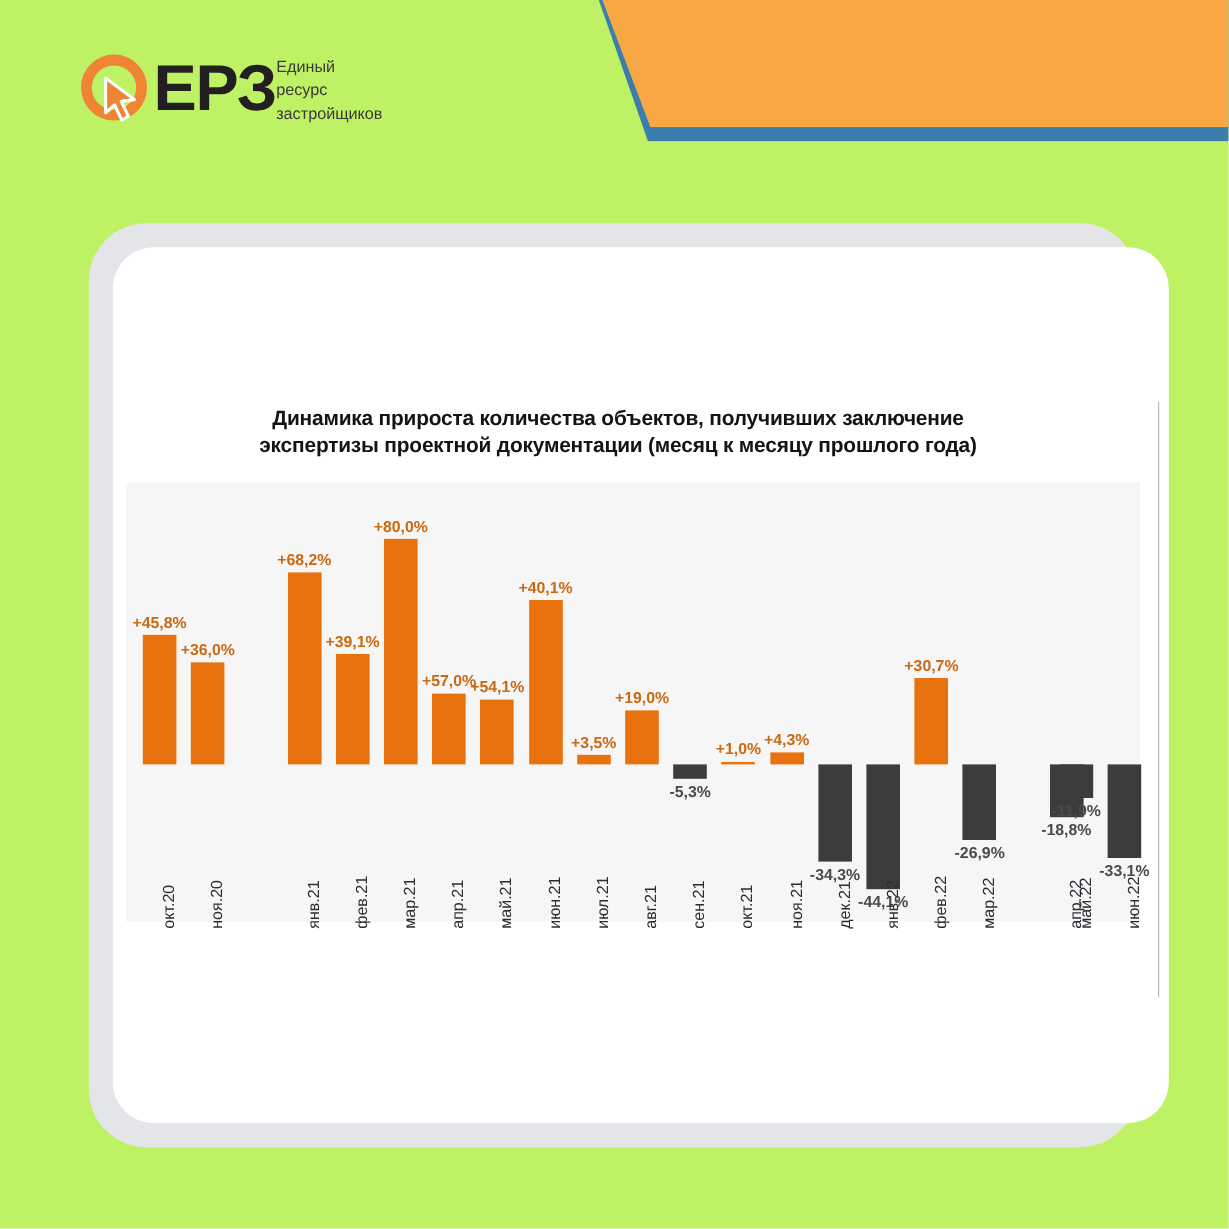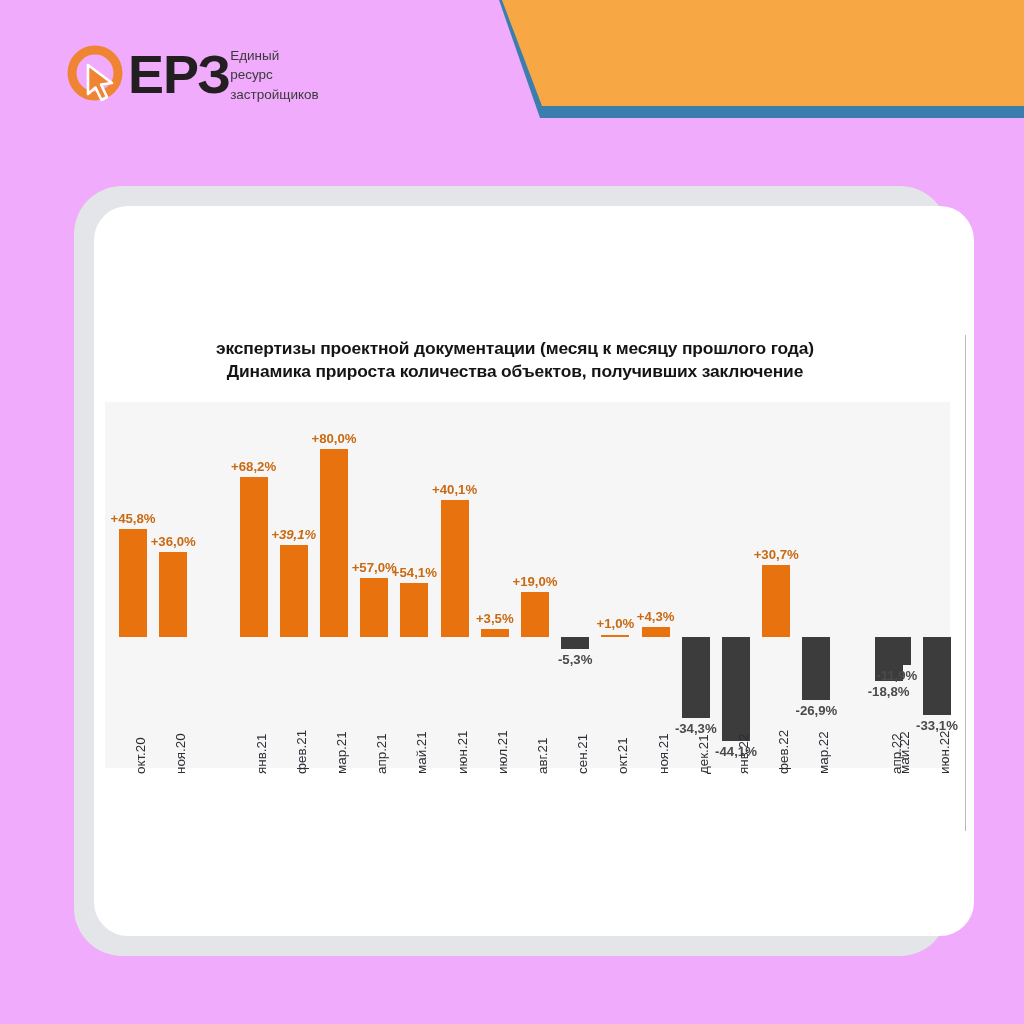--- a/index.html
+++ b/index.html
@@ -9,21 +9,21 @@
     height: 1024px;
     background: #ffffff;
     font-family: "Liberation Sans", sans-serif;
     overflow: hidden;
   }
 
   #root {
     position: relative;
     width: 1024px;
     height: 1024px;
-    background: #f0abfc;
+    background: #bef264;
   }
 
   
   .banner-wrap {
     position: absolute;
     left: 488px;
     top: 0;
     width: 536px;
     height: 122px;
     overflow: hidden;
@@ -193,42 +193,42 @@
       <div>ресурс</div>
       <div>застройщиков</div>
     </div>
   </div>
 
   <div class="frame"></div>
   <div class="card"></div>
 
   <div class="chart-block">
     <div class="chart-title">
+      <div>Динамика прироста количества объектов, получивших заключение</div>
       <div>экспертизы проектной документации (месяц к месяцу прошлого года)</div>
-      <div>Динамика прироста количества объектов, получивших заключение</div>
     </div>
     <div class="plot" id="plot">
         <div class="col" style="left: 8px;">
           <div class="bar pos" style="height: 107.63px; top: 127.37px;"></div>
           <div class="dlabel pos" style="top: 109.37px;">+45,8%</div>
           <div class="xlabel">окт.20</div>
         </div>
         <div class="col" style="left: 48.2px;">
           <div class="bar pos" style="height: 84.6px; top: 150.4px;"></div>
           <div class="dlabel pos" style="top: 132.4px;">+36,0%</div>
           <div class="xlabel">ноя.20</div>
         </div>
         <div class="col" style="left: 128.6px;">
           <div class="bar pos" style="height: 160.27px; top: 74.73px;"></div>
           <div class="dlabel pos" style="top: 56.73px;">+68,2%</div>
           <div class="xlabel">янв.21</div>
         </div>
         <div class="col" style="left: 168.8px;">
           <div class="bar pos" style="height: 91.885px; top: 143.115px;"></div>
-          <div class="dlabel pos" style="top: 125.115px; font-style: italic;">+39,1%</div>
+          <div class="dlabel pos" style="top: 125.115px;">+39,1%</div>
           <div class="xlabel">фев.21</div>
         </div>
         <div class="col" style="left: 209px;">
           <div class="bar pos" style="height: 188px; top: 47px;"></div>
           <div class="dlabel pos" style="top: 29px;">+80,0%</div>
           <div class="xlabel">мар.21</div>
         </div>
         <div class="col" style="left: 249.2px;">
           <div class="bar pos" style="height: 58.75px; top: 176.25px;"></div>
           <div class="dlabel pos" style="top: 158.25px;">+57,0%</div>

